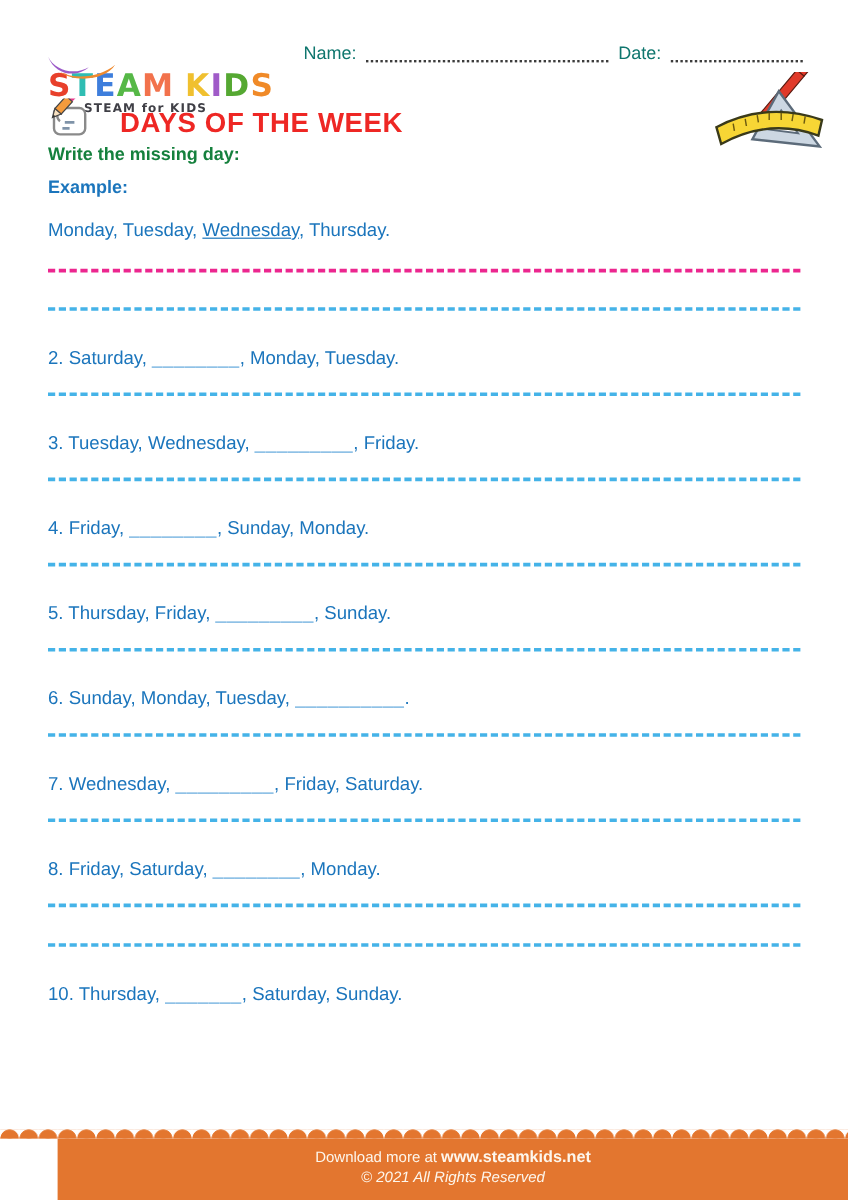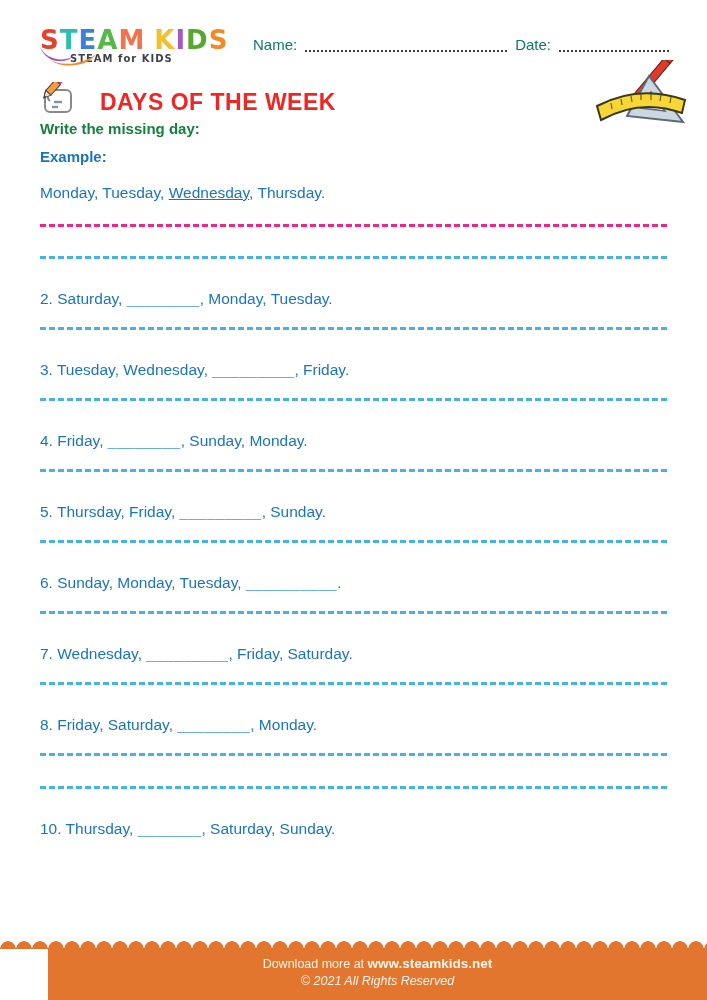--- a/index.html
+++ b/index.html
@@ -3,21 +3,21 @@
 <meta charset="utf-8">
 <style>
   html,body { margin:0; padding:0; background:#ffffff; }
   .page {
     position:relative; width:707px; height:1000px; background:#ffffff;
     font-family:"Liberation Sans", sans-serif; overflow:hidden;
   }
 
   
   .logo { position:absolute; top:26px; left:40px; width:210px; }
-  .logo-word { font-family:"DejaVu Sans", sans-serif; font-weight:bold; font-size:26px; letter-spacing:1px; line-height:28px; }
+  .logo-word { font-family:"DejaVu Sans", sans-serif; font-weight:bold; font-size:26px; letter-spacing:1px; line-height:28px;margin-top:32px; }
   .logo-space { display:inline-block; width:9px; }
   .logo-swoosh { position:absolute; left:-2px; top:20px; }
   .logo-sub { margin:-1px 0 0 30px; font-family:"DejaVu Sans", sans-serif; font-weight:bold; font-size:10px; letter-spacing:1px; color:#3f3f46; }
 
   
   .name-date-row {
     position:absolute; top:36px; left:253px; right:38px;
     display:flex; align-items:flex-end; font-size:15px; color:#0f766e;
   }
   .nd-label { white-space:nowrap; padding-bottom:1px; }

